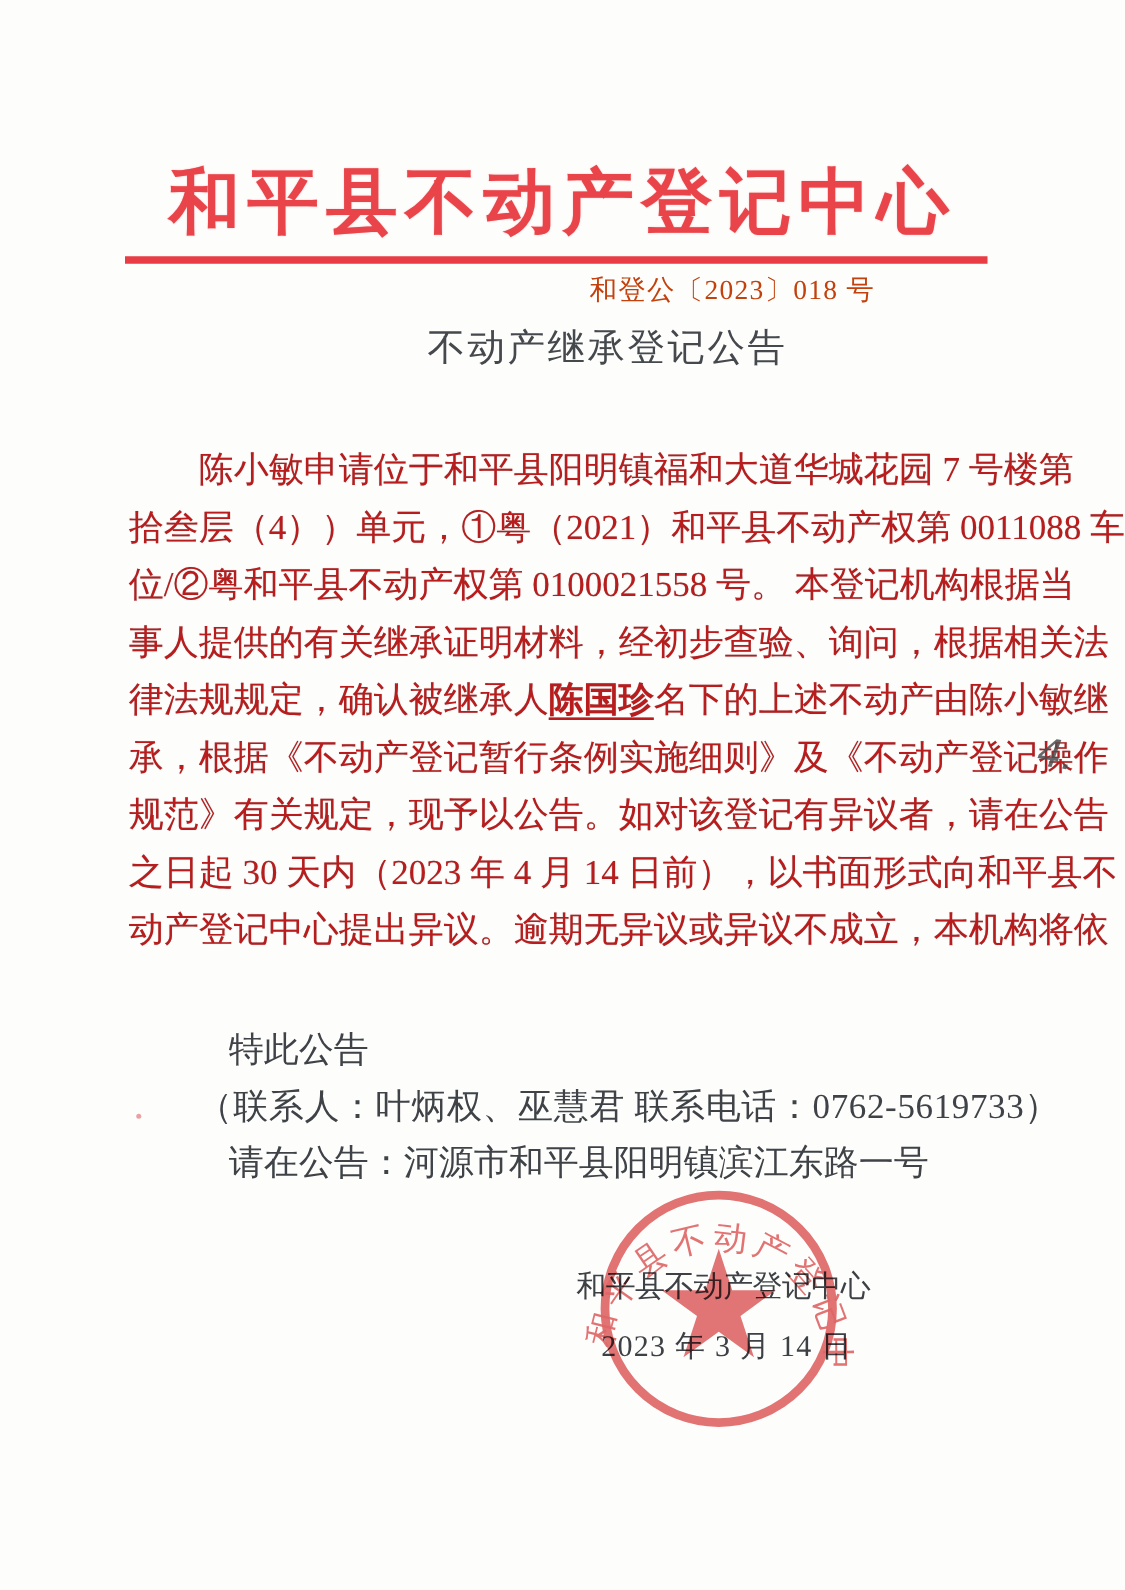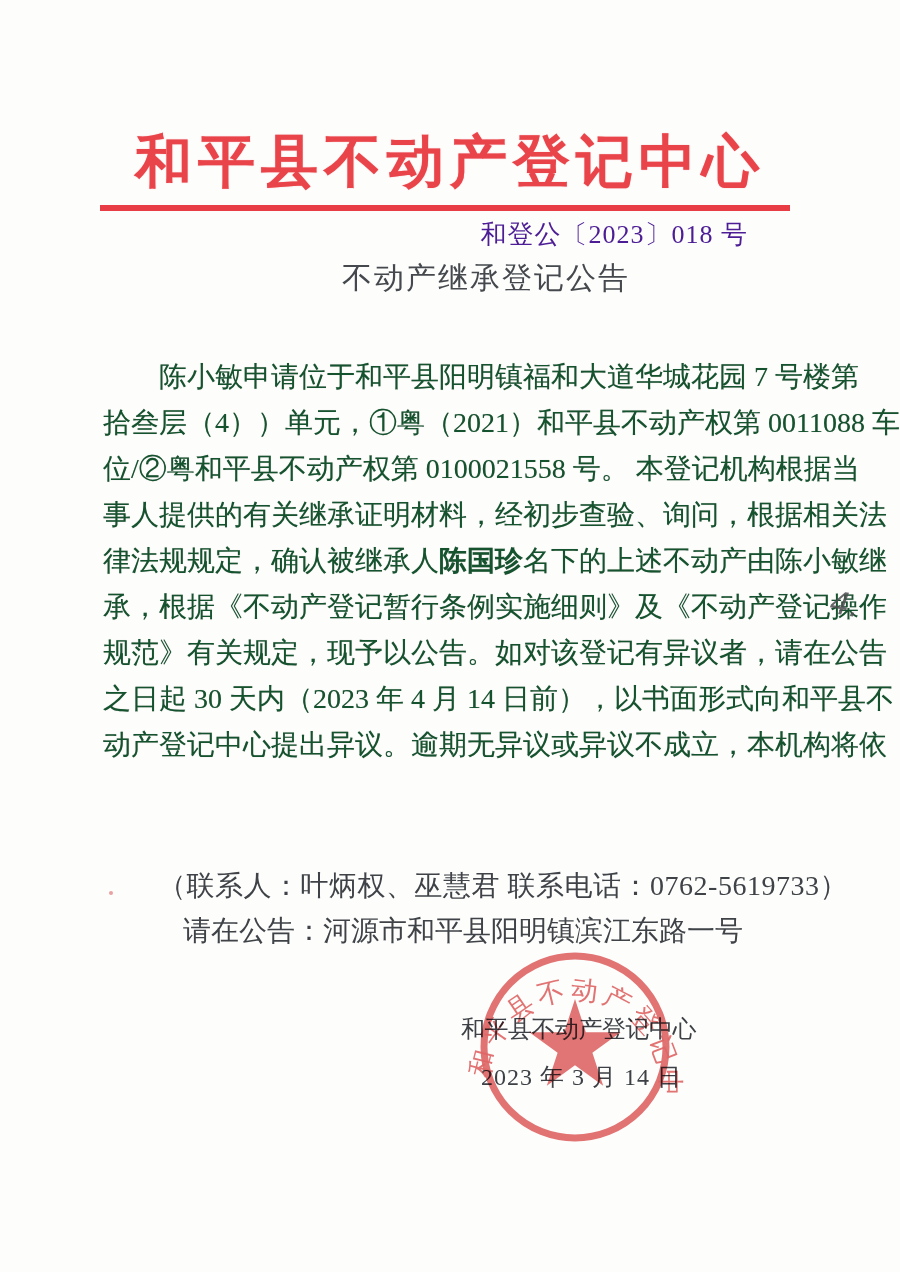--- a/index.html
+++ b/index.html
@@ -22,47 +22,46 @@
     text-shadow:0 0 1px rgba(233,68,73,.55);
     white-space:nowrap;
   }
   .rule{
     position:absolute;top:205px;left:100px;width:690px;height:6px;
     background:#e83d44;
   }
   .doc-number{
     position:absolute;top:217px;left:0;width:700px;
     text-align:right;
-    font-size:26px;color:#4c1d95;
+    font-size:22px;color:#c2410c;
     letter-spacing:1px;
-    padding-left:48px;
   }
   .notice-title{
     position:absolute;top:258px;left:0;width:900px;
     text-align:center;
     font-size:30px;color:#45494d;
     letter-spacing:2px;
     transform:translateX(36px);
   }
   
   .body-block{
     position:absolute;top:354px;left:103px;width:687px;
     font-size:28px;line-height:46px;
-    color:#14532d;
+    color:#b91c1c;
     text-shadow:0 0 .7px rgba(70,74,78,.45);
   }
   .bline{
     text-align:justify;
     text-align-last:justify;
     text-justify:inter-character;
     height:46px;white-space:nowrap;
   }
   .bline.indent{padding-left:56px;}
   .bline.last{text-align-last:left;}
-  .heir-name{font-weight:bold;text-underline-offset:5px;}
+  .heir-name{font-weight:bold;text-decoration:underline;text-underline-offset:5px;}
   .closing{position:absolute;top:818px;left:103px;width:687px;height:46px;line-height:46px;font-size:28px;padding-left:80px;box-sizing:border-box;}
   .contact{position:absolute;top:863px;left:103px;width:760px;height:46px;line-height:46px;font-size:28px;padding-left:40px;box-sizing:border-box;letter-spacing:.5px;text-align:center;}
   .address{position:absolute;top:908px;left:103px;width:720px;height:46px;line-height:46px;font-size:28px;padding-left:80px;box-sizing:border-box;}
   
   .sig-org{position:absolute;top:1013px;left:461px;font-size:24px;letter-spacing:-0.5px;color:#3d4145;}
   .sig-date{position:absolute;top:1061px;left:481px;font-size:24px;letter-spacing:1px;color:#3d4145;}
   
   .seal{
     position:absolute;top:935px;left:463px;width:224px;height:224px;
     mix-blend-mode:multiply;
@@ -96,20 +95,21 @@
     <div class="bline">拾叁层（4））单元，①粤（2021）和平县不动产权第 0011088 车</div>
     <div class="bline">位/②粤和平县不动产权第 0100021558 号。 本登记机构根据当</div>
     <div class="bline">事人提供的有关继承证明材料，经初步查验、询问，根据相关法</div>
     <div class="bline"><span>律法规规定，确认被继承人</span><span class="heir-name">陈国珍</span><span>名下的上述不动产由陈小敏继</span></div>
     <div class="bline">承，根据《不动产登记暂行条例实施细则》及《不动产登记操作</div>
     <div class="bline">规范》有关规定，现予以公告。如对该登记有异议者，请在公告</div>
     <div class="bline">之日起 30 天内（2023 年 4 月 14 日前），以书面形式向和平县不</div>
     <div class="bline">动产登记中心提出异议。逾期无异议或异议不成立，本机构将依</div>
   </div>
 
+  <div class="closing">特此公告</div>
   <div class="contact">（联系人：叶炳权、巫慧君 联系电话：0762-5619733）</div>
   <div class="address">请在公告：河源市和平县阳明镇滨江东路一号</div>
 
   <div class="sig-org">和平县不动产登记中心</div>
   <div class="sig-date">2023 年 3 月 14 日</div>
 
   <div class="seal">
     <svg width="224" height="224" viewBox="0 0 224 224">
       <circle cx="112" cy="112" r="91" fill="none" stroke="#dc5252" stroke-width="7" stroke-opacity="0.92"></circle>
       <polygon fill="#dc5252" fill-opacity="0.9" points="112,64 122.8,97.2 157.7,97.2 129.4,117.7 140.2,150.8 112,130.3 83.8,150.8 94.6,117.7 66.3,97.2 101.2,97.2"></polygon>

